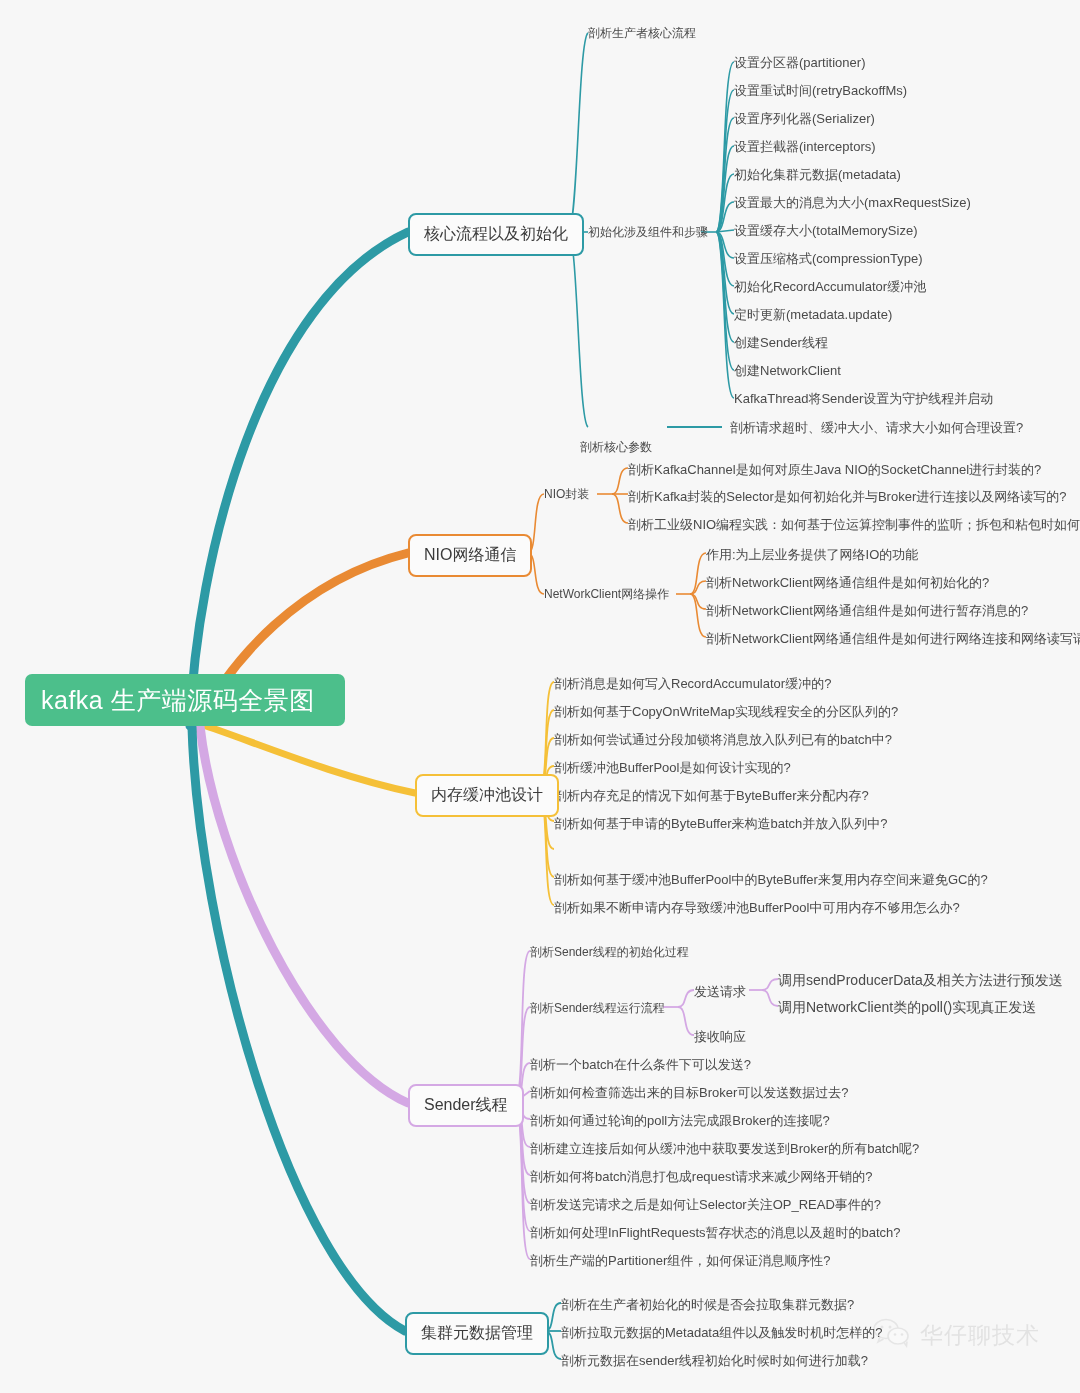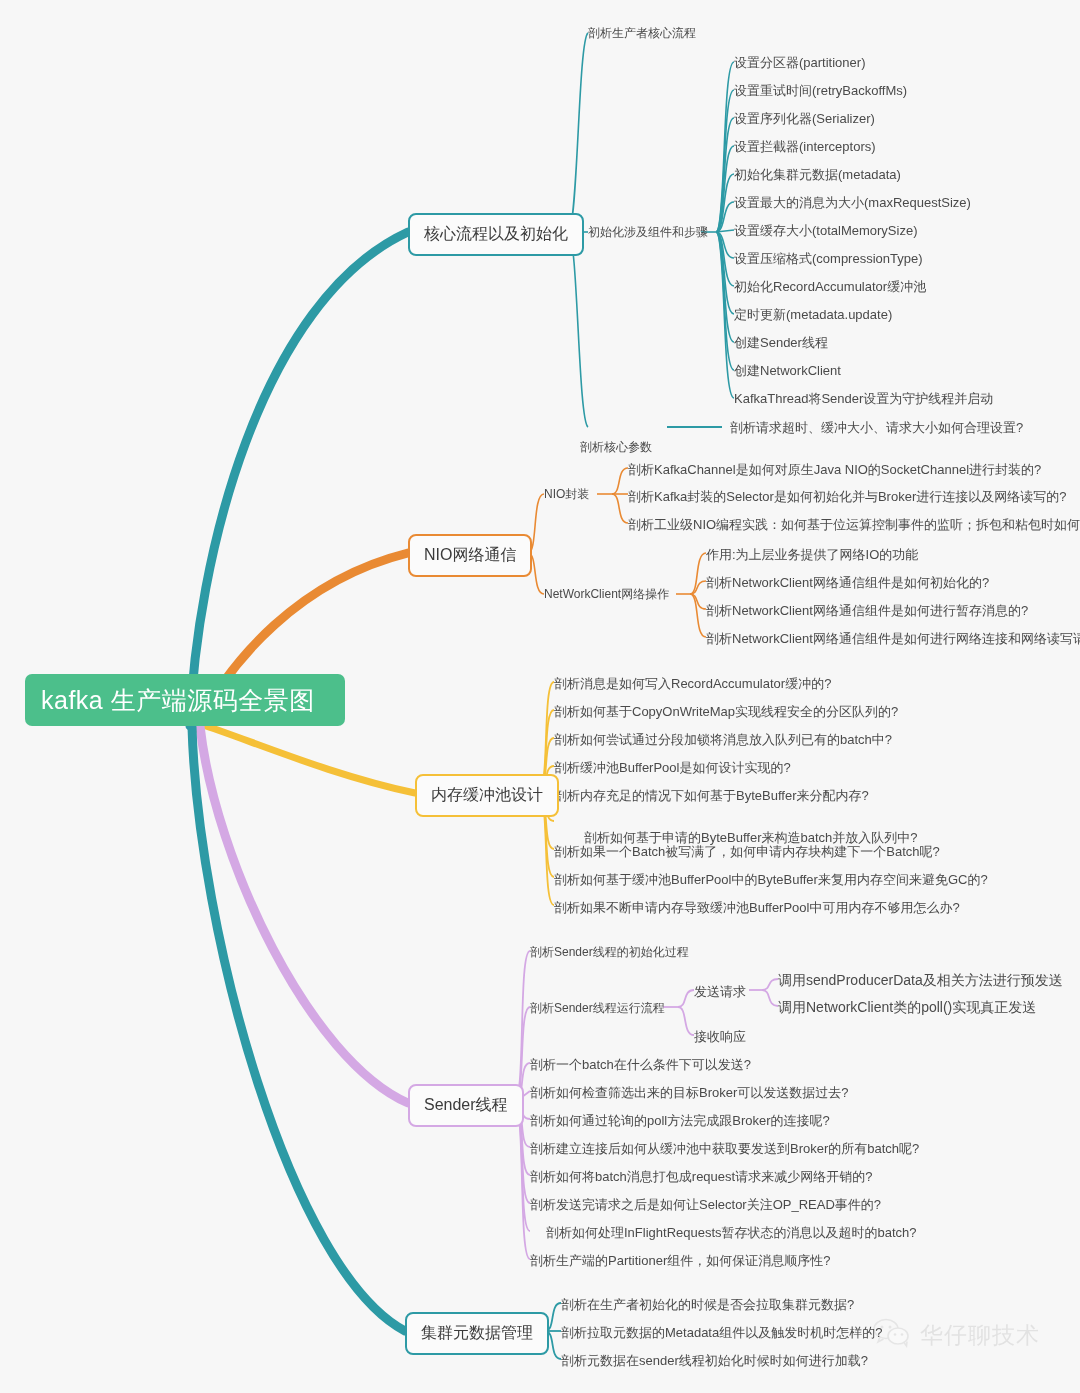--- a/index.html
+++ b/index.html
@@ -216,42 +216,41 @@
   <div class="node l3" style="left:706px; top:602px;">剖析NetworkClient网络通信组件是如何进行暂存消息的?</div>
   <div class="node l3" style="left:706px; top:630px;">剖析NetworkClient网络通信组件是如何进行网络连接和网络读写请求的?</div>
 
   <div class="node l1 yellow" style="left:415px; top:774px;">内存缓冲池设计</div>
 
   <div class="node l3" style="left:554px; top:675px;">剖析消息是如何写入RecordAccumulator缓冲的?</div>
   <div class="node l3" style="left:554px; top:703px;">剖析如何基于CopyOnWriteMap实现线程安全的分区队列的?</div>
   <div class="node l3" style="left:554px; top:731px;">剖析如何尝试通过分段加锁将消息放入队列已有的batch中?</div>
   <div class="node l3" style="left:554px; top:759px;">剖析缓冲池BufferPool是如何设计实现的?</div>
   <div class="node l3" style="left:554px; top:787px;">剖析内存充足的情况下如何基于ByteBuffer来分配内存?</div>
-  <div class="node l3" style="left:584px; top:815px;margin-top:14px;">剖析如何基于申请的ByteBuffer来构造batch并放入队列中?</div>
-  <div class="node l3" style="left:554px; top:843px;">剖析如果一个Batch被写满了，如何申请内存块构建下一个Batch呢?</div>
+  <div class="node l3" style="left:554px; top:815px;">剖析如何基于申请的ByteBuffer来构造batch并放入队列中?</div>
   <div class="node l3" style="left:554px; top:871px;">剖析如何基于缓冲池BufferPool中的ByteBuffer来复用内存空间来避免GC的?</div>
   <div class="node l3" style="left:554px; top:899px;">剖析如果不断申请内存导致缓冲池BufferPool中可用内存不够用怎么办?</div>
 
   <div class="node l1 purple" style="left:408px; top:1084px;">Sender线程</div>
 
   <div class="node l2" style="left:530px; top:944px;">剖析Sender线程的初始化过程</div>
   <div class="node l2" style="left:530px; top:1000px;">剖析Sender线程运行流程</div>
 
   <div class="node l3" style="left:694px; top:983px;">发送请求</div>
   <div class="node l4" style="left:778px; top:972px;">调用sendProducerData及相关方法进行预发送</div>
   <div class="node l4" style="left:778px; top:999px;">调用NetworkClient类的poll()实现真正发送</div>
   <div class="node l3" style="left:694px; top:1028px;">接收响应</div>
 
   <div class="node l3" style="left:530px; top:1056px;">剖析一个batch在什么条件下可以发送?</div>
   <div class="node l3" style="left:530px; top:1084px;">剖析如何检查筛选出来的目标Broker可以发送数据过去?</div>
   <div class="node l3" style="left:530px; top:1112px;">剖析如何通过轮询的poll方法完成跟Broker的连接呢?</div>
   <div class="node l3" style="left:530px; top:1140px;">剖析建立连接后如何从缓冲池中获取要发送到Broker的所有batch呢?</div>
   <div class="node l3" style="left:530px; top:1168px;">剖析如何将batch消息打包成request请求来减少网络开销的?</div>
   <div class="node l3" style="left:530px; top:1196px;">剖析发送完请求之后是如何让Selector关注OP_READ事件的?</div>
-  <div class="node l3" style="left:546px; top:1224px;">剖析如何处理InFlightRequests暂存状态的消息以及超时的batch?</div>
+  <div class="node l3" style="left:530px; top:1224px;">剖析如何处理InFlightRequests暂存状态的消息以及超时的batch?</div>
   <div class="node l3" style="left:530px; top:1252px;">剖析生产端的Partitioner组件，如何保证消息顺序性?</div>
 
   <div class="node l1 teal" style="left:405px; top:1312px;">集群元数据管理</div>
 
   <div class="node l3" style="left:561px; top:1296px;">剖析在生产者初始化的时候是否会拉取集群元数据?</div>
   <div class="node l3" style="left:561px; top:1324px;">剖析拉取元数据的Metadata组件以及触发时机时怎样的?</div>
   <div class="node l3" style="left:561px; top:1352px;">剖析元数据在sender线程初始化时候时如何进行加载?</div>
 
   <div class="watermark">
     <span>

